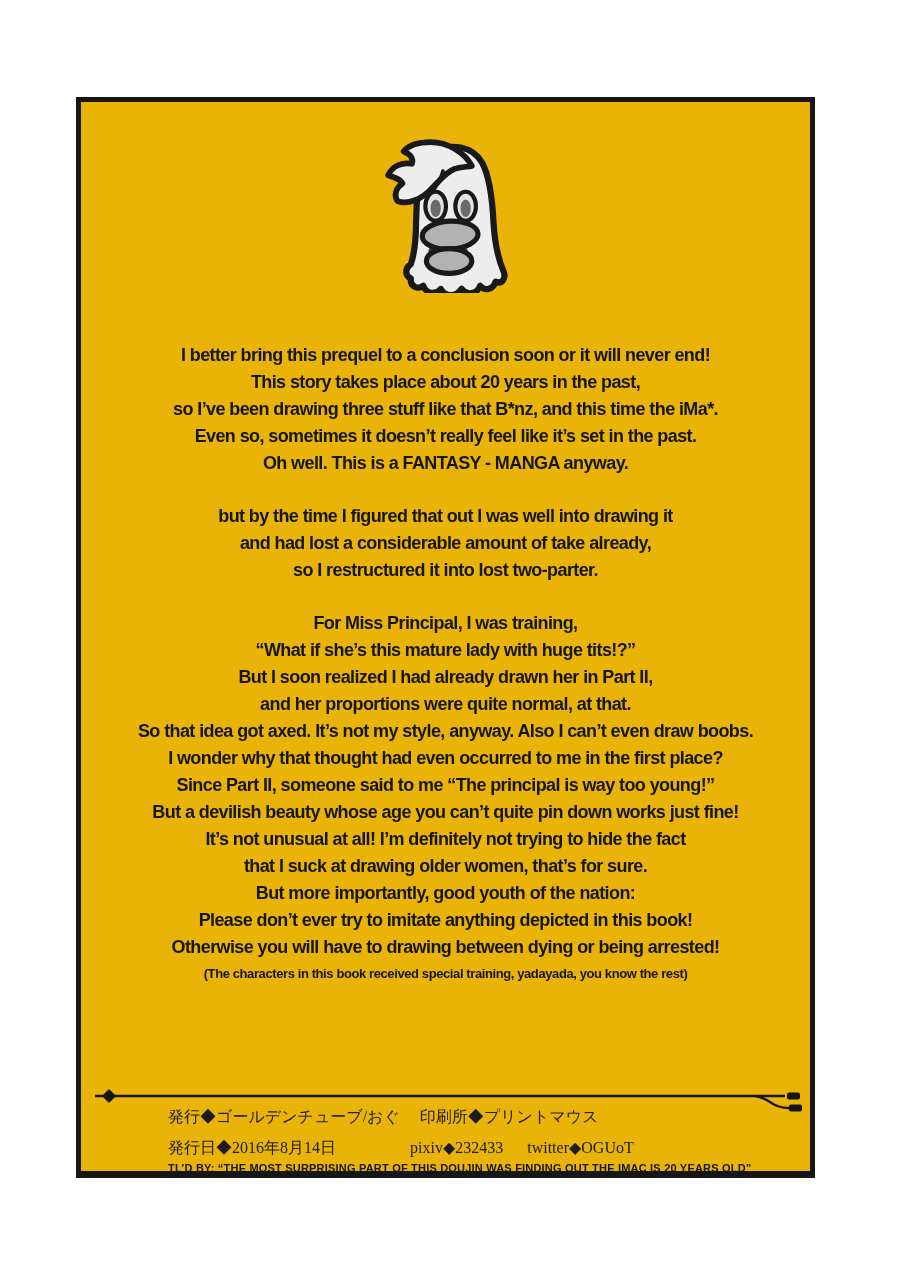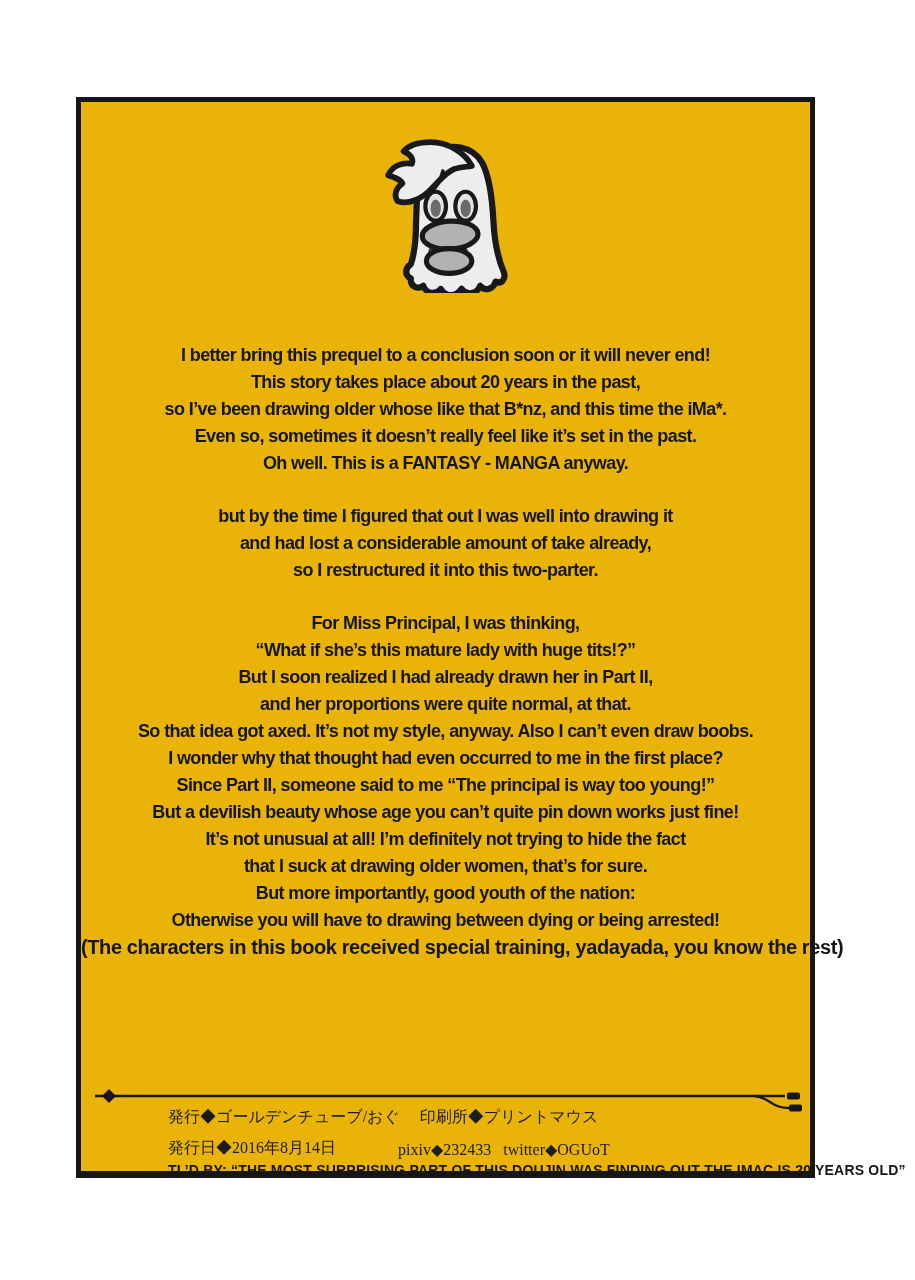--- a/index.html
+++ b/index.html
@@ -19,37 +19,37 @@
   .afterword {
     position:absolute; top:240px; left:0; right:0; text-align:center;
   }
   .para { margin:0 0 26px 0; }
   .line {
     font-family:"Liberation Sans", sans-serif;
     font-weight:bold;
     font-size:18px; line-height:27px; letter-spacing:-0.6px;
     color:#161616; white-space:nowrap;
   }
-  .line.note { font-size:20px; letter-spacing:-0.4px; line-height:26px; }
+  .line.note { font-size:13px; letter-spacing:-0.4px; line-height:26px; }
   .footer {
     position:absolute; top:986px; left:0; right:0;
   }
   .deco-line { position:absolute; top:0; left:12px; }
   .jp-line {
     font-family:Liberation Serif, serif;
     font-size:16px; color:#1c1c1c; white-space:nowrap;
   }
   .publisher-line { position:absolute; top:19px; left:87px; }
-  .date-line { position:absolute; top:50px; left:87px; display:flex; gap:4px;align-items:flex-end; }
+  .date-line { position:absolute; top:50px; left:87px; display:flex; gap:16px; }
   .date-line .seg-gap-lg { margin-left:58px; }
   .date-line .seg-gap-sm { margin-left:8px; }
   .tl-line {
     position:absolute; top:74px; left:87px;
     font-family:"Liberation Sans", sans-serif; font-weight:bold;
-    font-size:14px; letter-spacing:0.2px; color:#161616; white-space:nowrap;
+    font-size:11px; letter-spacing:0.2px; color:#161616; white-space:nowrap;
   }
 </style>
 </head>
 <body>
 
 <div id="page">
   <div id="frame">
 
     <div class="mascot-wrap">
       <svg width="145" height="155" viewBox="0 0 140 150">
@@ -91,41 +91,42 @@
         <ellipse cx="74" cy="94" rx="27" ry="13.5" fill="#b2b2b2" stroke="#191919" stroke-width="5" transform="rotate(-3 74 94)"></ellipse>
 
         <ellipse cx="73" cy="119" rx="22" ry="12" fill="#b2b2b2" stroke="#191919" stroke-width="5"></ellipse>
       </svg>
     </div>
 
     <div class="afterword">
       <div class="para">
         <div class="line">I better bring this prequel to a conclusion soon or it will never end!</div>
         <div class="line">This story takes place about 20 years in the past,</div>
-        <div class="line">so I’ve been drawing older whose like that B*nz, and this time the iMa*.</div>
+        <div class="line">so I’ve been drawing three stuff like that B*nz, and this time the iMa*.</div>
         <div class="line">Even so, sometimes it doesn’t really feel like it’s set in the past.</div>
         <div class="line">Oh well. This is a FANTASY - MANGA anyway.</div>
       </div>
       <div class="para">
         <div class="line">but by the time I figured that out I was well into drawing it</div>
         <div class="line">and had lost a considerable amount of take already,</div>
-        <div class="line">so I restructured it into this two-parter.</div>
+        <div class="line">so I restructured it into lost two-parter.</div>
       </div>
       <div class="para">
-        <div class="line">For Miss Principal, I was thinking,</div>
+        <div class="line">For Miss Principal, I was training,</div>
         <div class="line">“What if she’s this mature lady with huge tits!?”</div>
         <div class="line">But I soon realized I had already drawn her in Part II,</div>
         <div class="line">and her proportions were quite normal, at that.</div>
         <div class="line">So that idea got axed. It’s not my style, anyway. Also I can’t even draw boobs.</div>
         <div class="line">I wonder why that thought had even occurred to me in the first place?</div>
         <div class="line">Since Part II, someone said to me “The principal is way too young!”</div>
         <div class="line">But a devilish beauty whose age you can’t quite pin down works just fine!</div>
         <div class="line">It’s not unusual at all! I’m definitely not trying to hide the fact</div>
         <div class="line">that I suck at drawing older women, that’s for sure.</div>
         <div class="line">But more importantly, good youth of the nation:</div>
+        <div class="line">Please don’t ever try to imitate anything depicted in this book!</div>
         <div class="line">Otherwise you will have to drawing between dying or being arrested!</div>
         <div class="line note">(The characters in this book received special training, yadayada, you know the rest)</div>
       </div>
     </div>
 
     <div class="footer">
       <svg class="deco-line" width="712" height="26" viewBox="0 0 712 26">
         <line x1="2" y1="8" x2="692" y2="8" stroke="#161616" stroke-width="2.6"></line>
         <polygon points="16,1 23,8 16,15 9,8" fill="#161616"></polygon>
         <path d="M 662 8 C 672 9, 676 14, 682 17 C 687 19.5, 692 20, 697 20" fill="none" stroke="#161616" stroke-width="2.4"></path>

